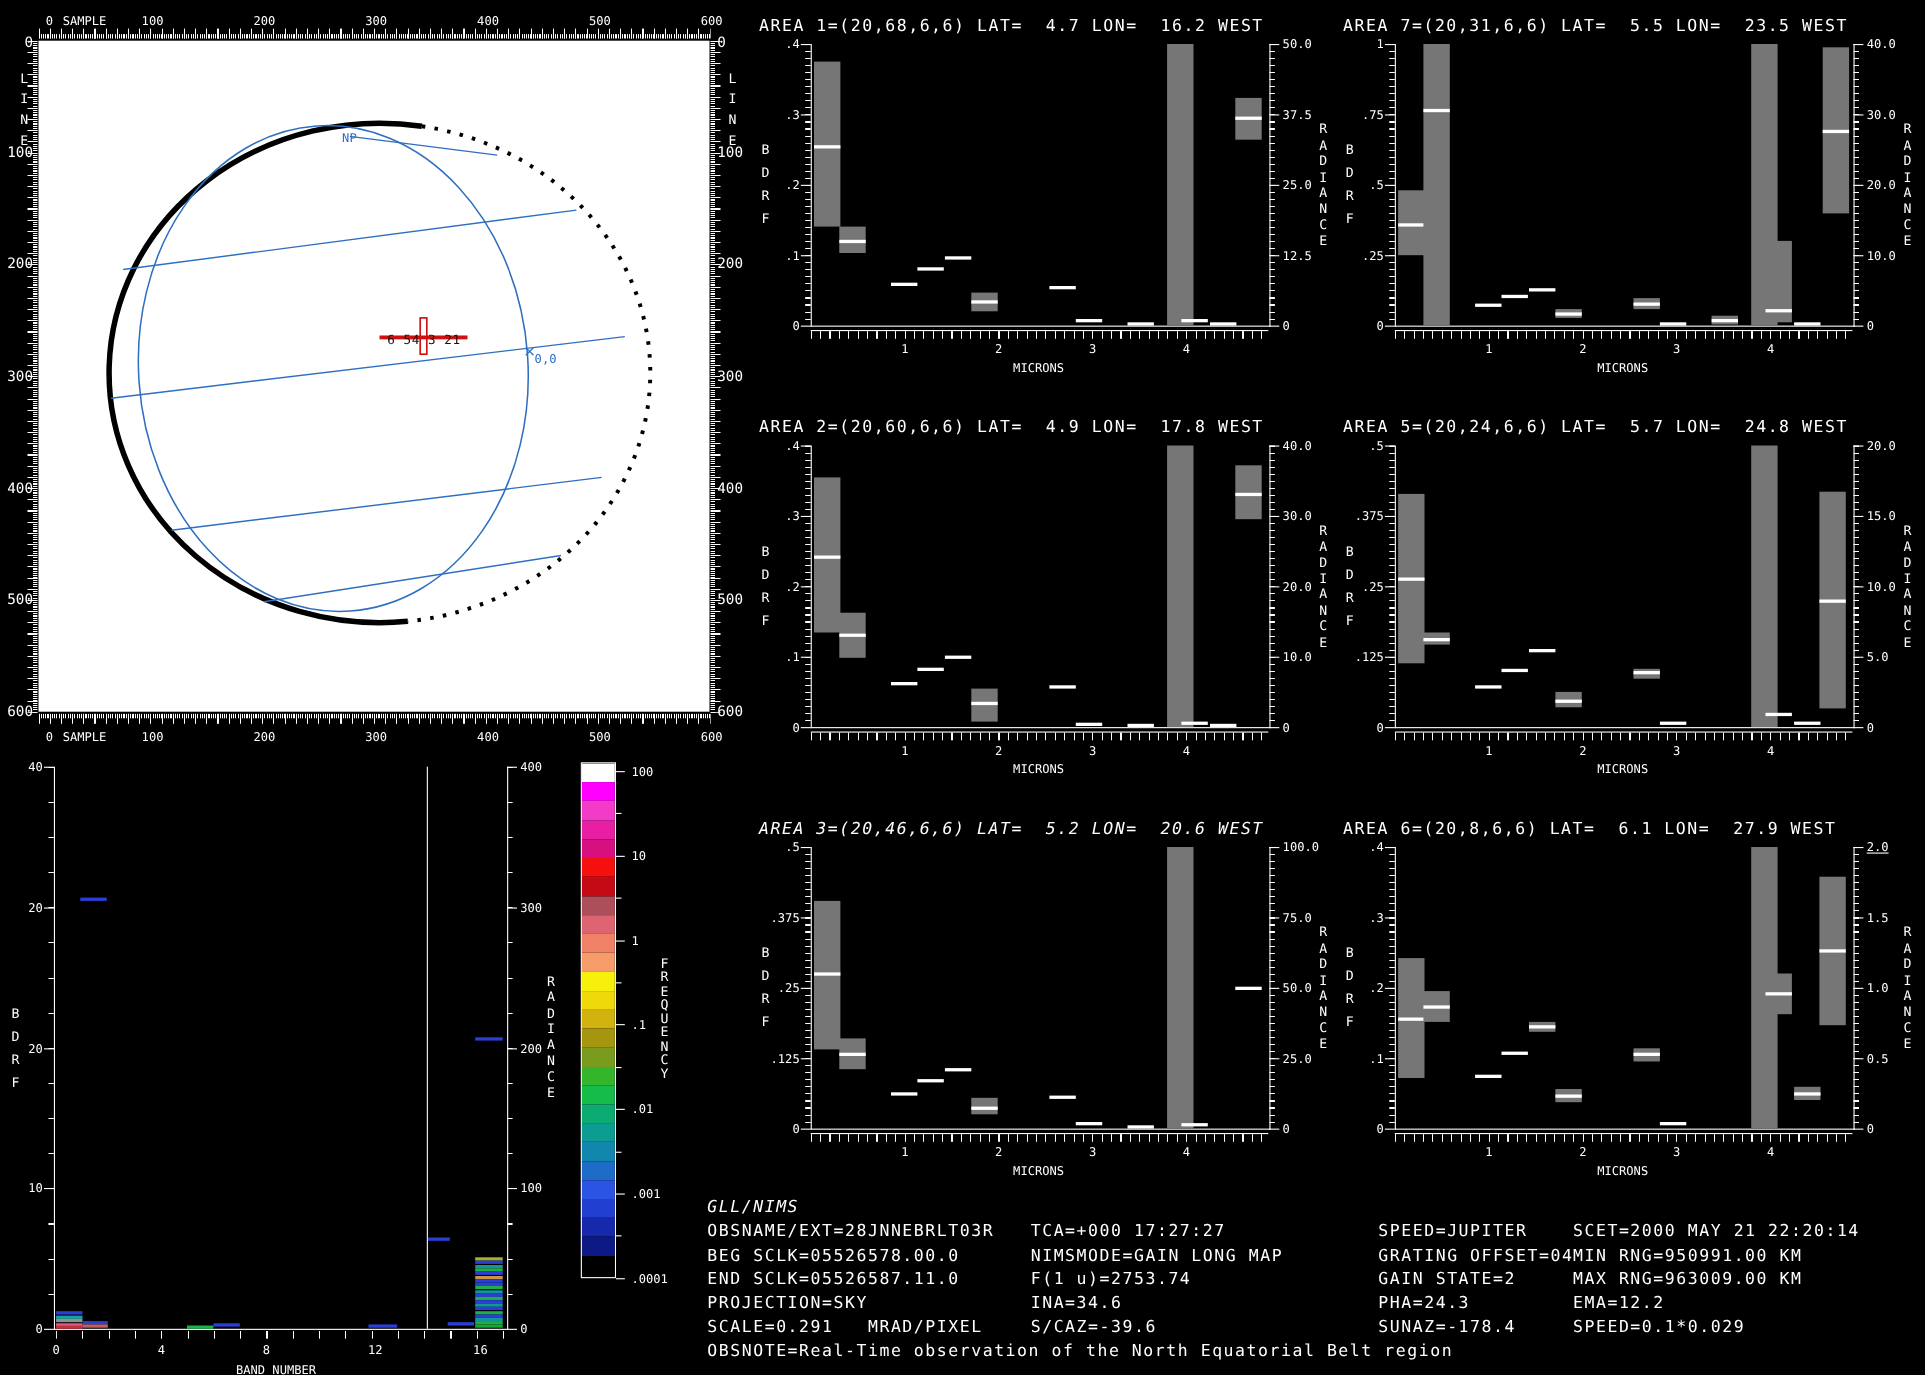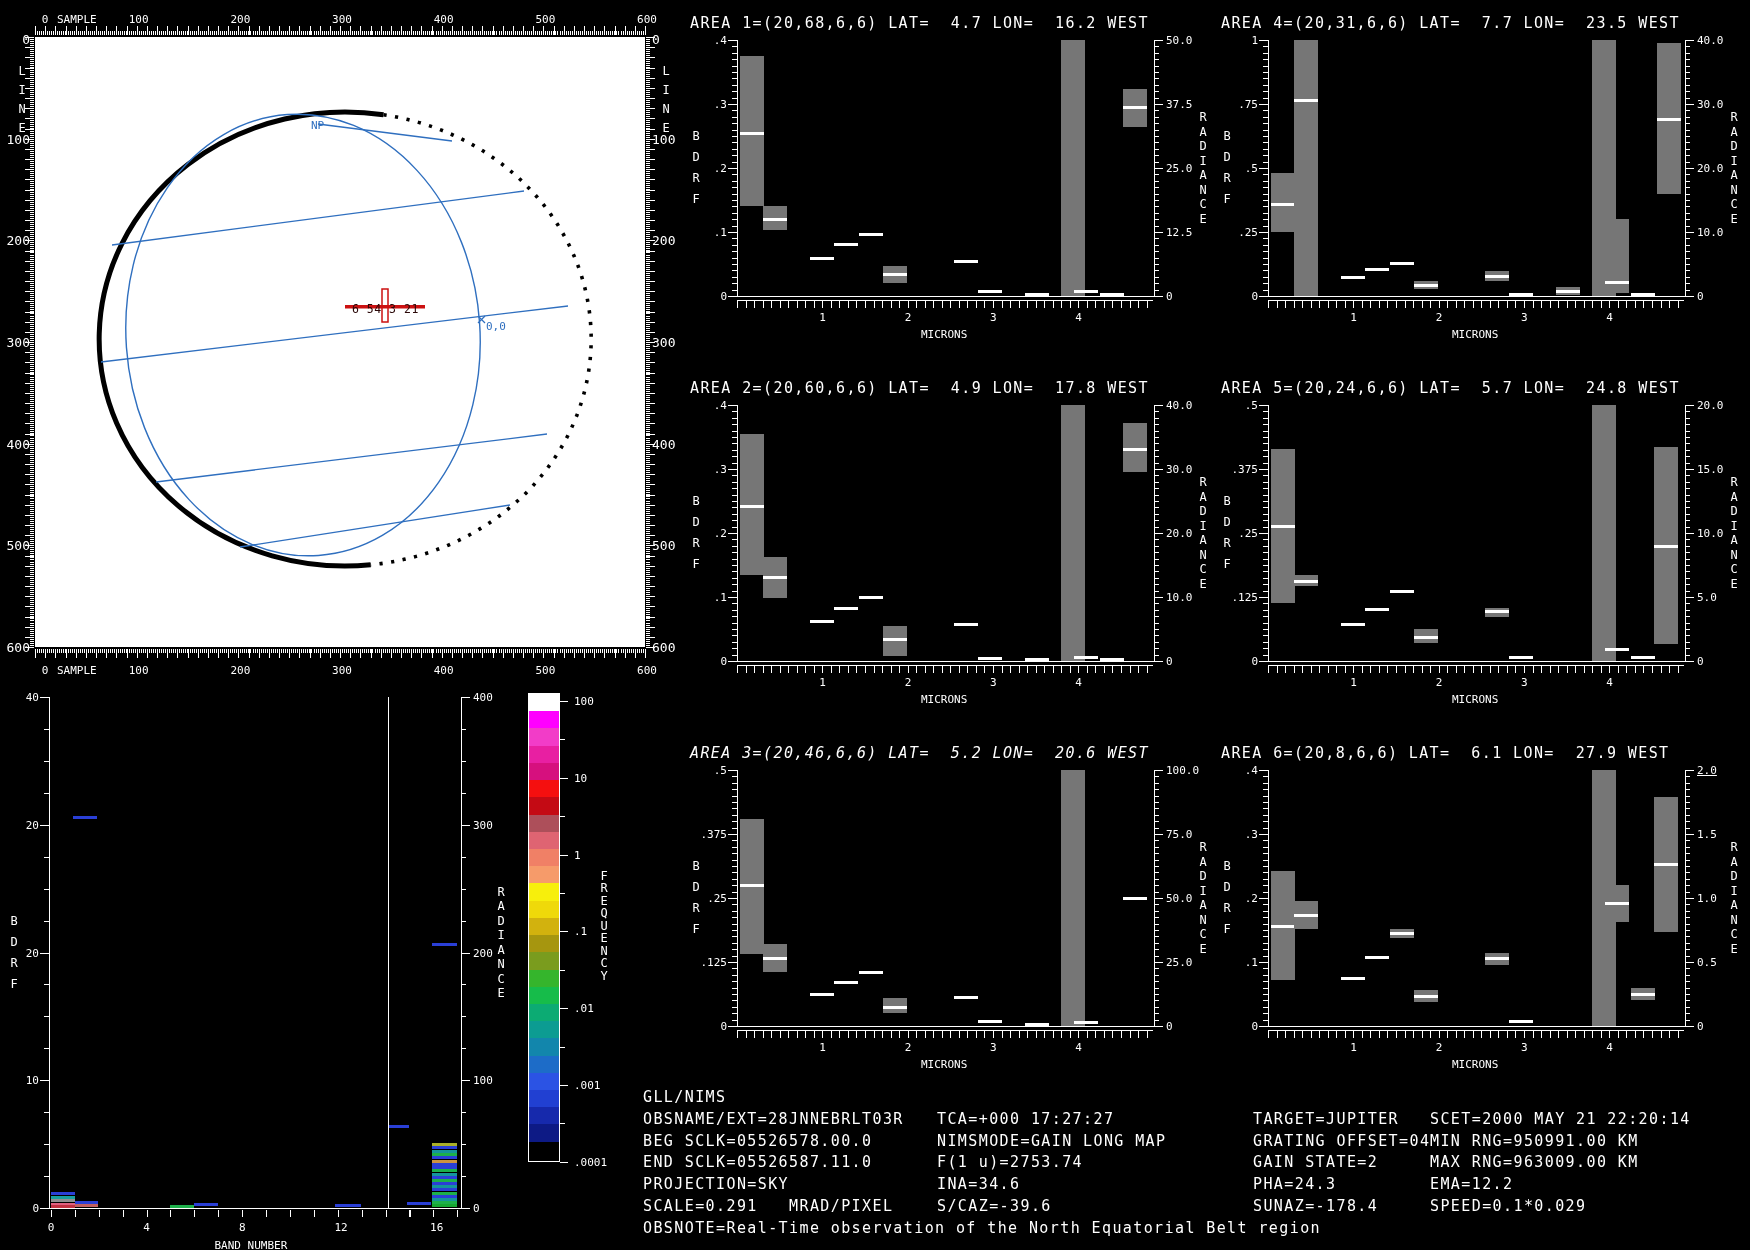--- a/index.html
+++ b/index.html
@@ -285,21 +285,21 @@
       <div class="seg" style="left: 858.968px; top: 971.24px; width: 24px; background: rgb(255, 255, 255);"></div>
       <div class="gbar" style="left: 882.861px; top: 997.84px; width: 24px; height: 15.36px; background: rgb(118, 118, 118);"></div>
       <div class="seg" style="left: 882.861px; top: 1006.06px; width: 24px; background: rgb(255, 255, 255);"></div>
       <div class="seg" style="left: 953.684px; top: 995.816px; width: 24px; background: rgb(255, 255, 255);"></div>
       <div class="seg" style="left: 978.43px; top: 1019.88px; width: 24px; background: rgb(255, 255, 255);"></div>
       <div class="seg" style="left: 1025.36px; top: 1023px; width: 24px; background: rgb(255, 255, 255);"></div>
       <div class="gbar" style="left: 1061.2px; top: 770px; width: 24px; height: 256px; background: rgb(118, 118, 118);"></div>
       <div class="seg" style="left: 1074px; top: 1020.9px; width: 24px; background: rgb(255, 255, 255);"></div>
       <div class="seg" style="left: 1122.64px; top: 897px; width: 24px; background: rgb(255, 255, 255);"></div>
       <div class="specbox" style="left: 1268px; top: 40px; width: 416px; height: 256px;"></div>
-      <div class="lg" style="left: 1221px; top: 14px;">AREA 4=(20,31,6,6) LAT=  7.7 LON=  23.5 WEST</div>
+      <div class="lg" style="left: 1221px; top: 14px;">AREA 7=(20,31,6,6) LAT=  5.5 LON=  23.5 WEST</div>
       <div class="tick" style="left: 1259px; top: 40px; width: 9px; height: 1px;"></div>
       <div class="sm" style="left: 1220px; top: 34px; width: 38px; text-align: right;">1</div>
       <div class="tick" style="left: 1685px; top: 40px; width: 9px; height: 1px;"></div>
       <div class="sm" style="left: 1697px; top: 34px;">40.0</div>
       <div class="tick" style="left: 1259px; top: 104px; width: 9px; height: 1px;"></div>
       <div class="sm" style="left: 1220px; top: 98px; width: 38px; text-align: right;">.75</div>
       <div class="tick" style="left: 1685px; top: 104px; width: 9px; height: 1px;"></div>
       <div class="sm" style="left: 1697px; top: 98px;">30.0</div>
       <div class="tick" style="left: 1259px; top: 168px; width: 9px; height: 1px;"></div>
       <div class="sm" style="left: 1220px; top: 162px; width: 38px; text-align: right;">.5</div>
@@ -611,24 +611,24 @@
 R
 E
 Q
 U
 E
 N
 C
 Y</div>
     </div>
   <div id="info">
-      <div class="lg" style="left: 643px; top: 1088px;">GLL/NIMS</div>
+      <div class="lg" style="left: 643px; top: 1088px; font-style: italic;">GLL/NIMS</div>
       <div class="lg" style="left: 643px; top: 1109.8px;">OBSNAME/EXT=28JNNEBRLT03R</div>
       <div class="lg" style="left: 937px; top: 1109.8px;">TCA=+000 17:27:27</div>
-      <div class="lg" style="left: 1253px; top: 1109.8px;">TARGET=JUPITER</div>
+      <div class="lg" style="left: 1253px; top: 1109.8px;">SPEED=JUPITER</div>
       <div class="lg" style="left: 1430px; top: 1109.8px;">SCET=2000 MAY 21 22:20:14</div>
       <div class="lg" style="left: 643px; top: 1131.6px;">BEG SCLK=05526578.00.0</div>
       <div class="lg" style="left: 937px; top: 1131.6px;">NIMSMODE=GAIN LONG MAP</div>
       <div class="lg" style="left: 1253px; top: 1131.6px;">GRATING OFFSET=04</div>
       <div class="lg" style="left: 1430px; top: 1131.6px;">MIN RNG=950991.00 KM</div>
       <div class="lg" style="left: 643px; top: 1153.4px;">END SCLK=05526587.11.0</div>
       <div class="lg" style="left: 937px; top: 1153.4px;">F(1 u)=2753.74</div>
       <div class="lg" style="left: 1253px; top: 1153.4px;">GAIN STATE=2</div>
       <div class="lg" style="left: 1430px; top: 1153.4px;">MAX RNG=963009.00 KM</div>
       <div class="lg" style="left: 643px; top: 1175.2px;">PROJECTION=SKY</div>

